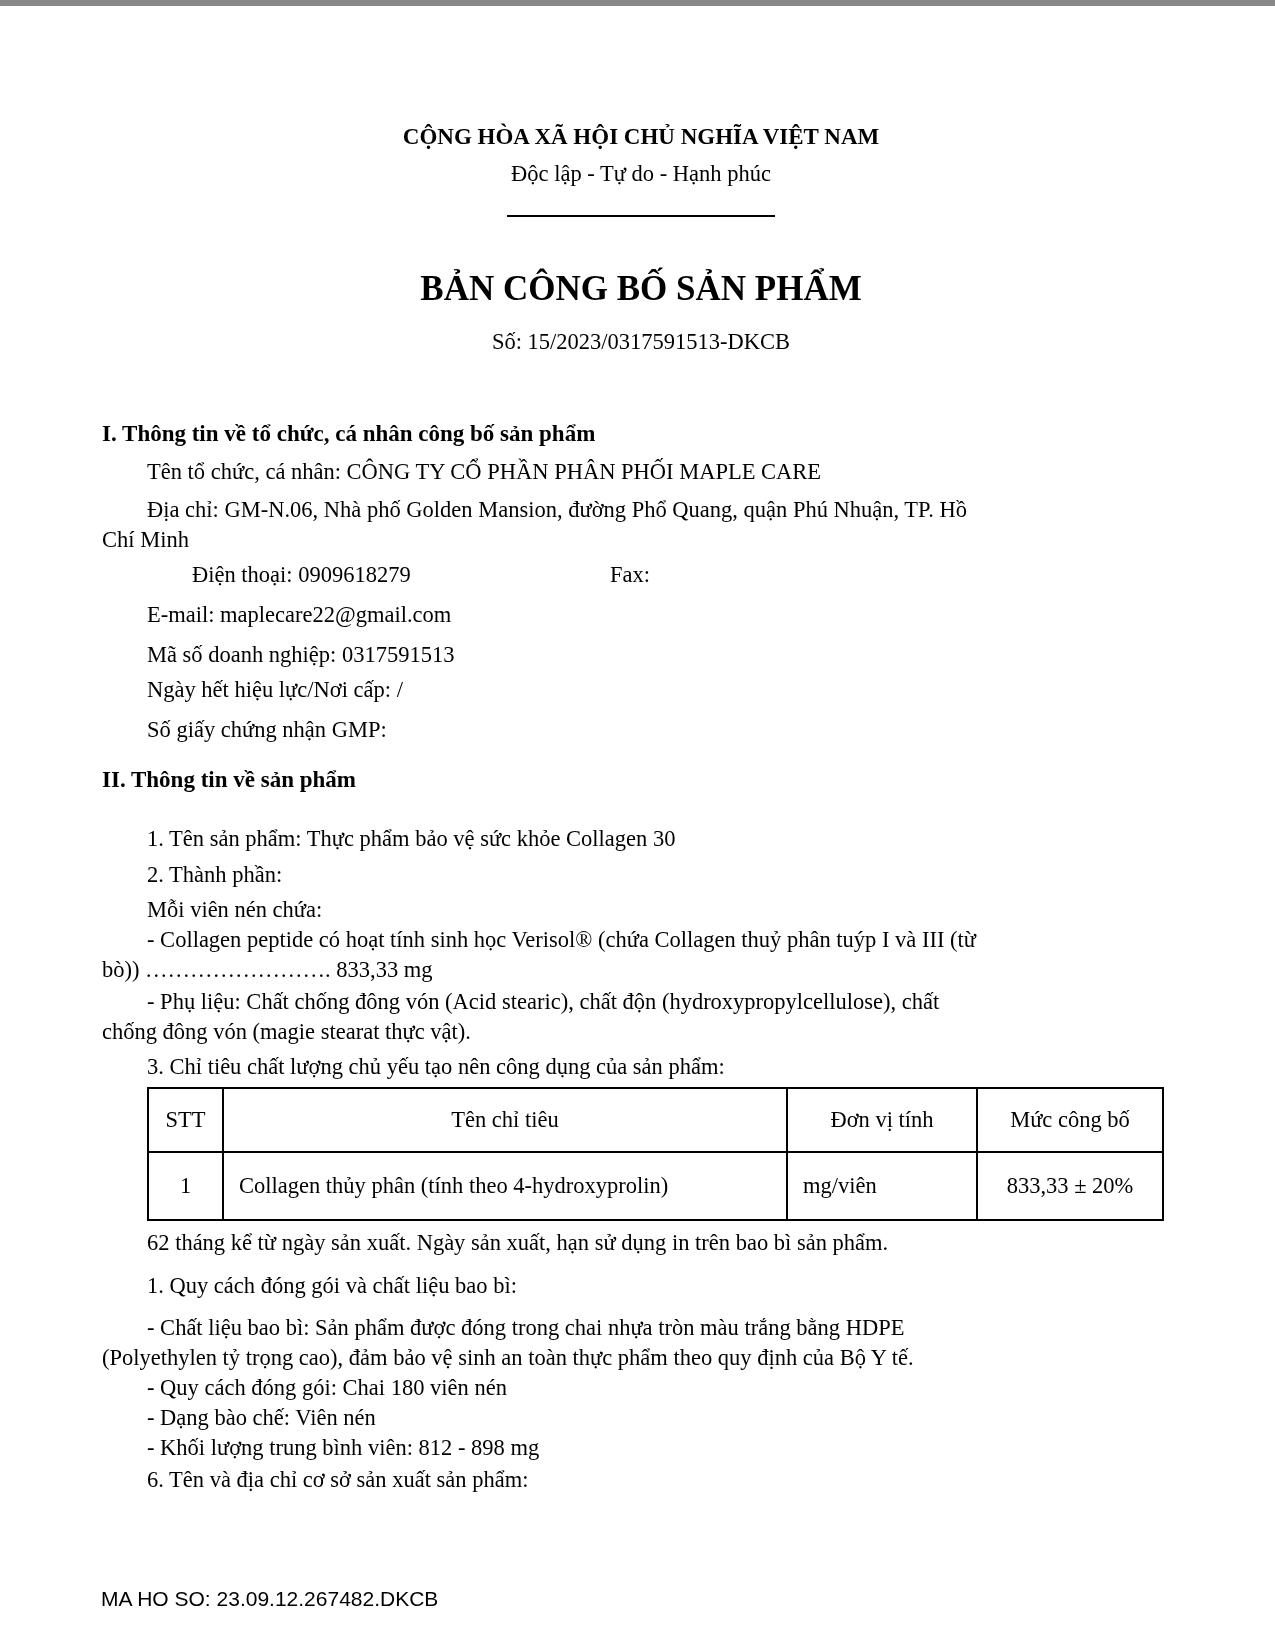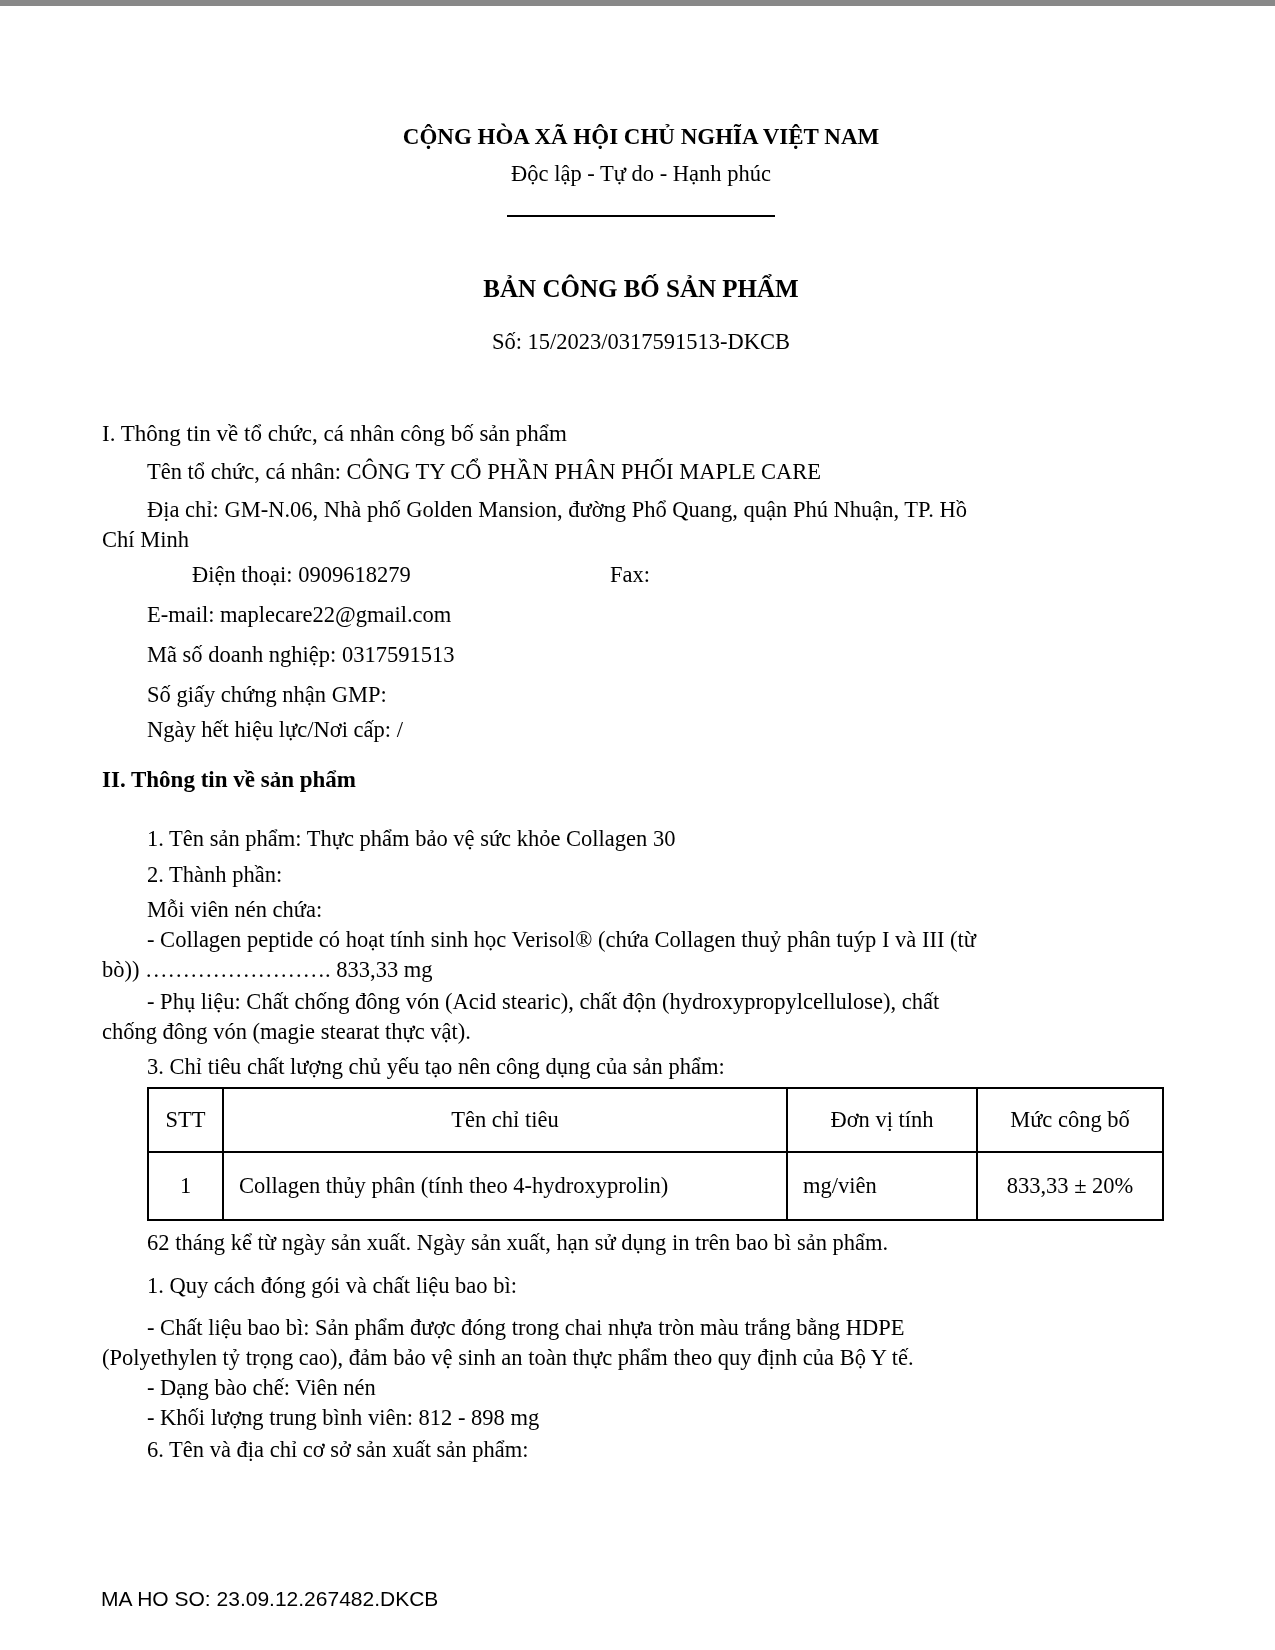--- a/index.html
+++ b/index.html
@@ -12,23 +12,23 @@
     color:#000;
     overflow:hidden;
   }
   .content { padding:116px 95px 0 102px; }
   .ln  { font-size:22.5px; line-height:30px; margin:0; }
   .c   { text-align:center; }
   .ti  { text-indent:45px; }
   .nat-country { font-size:23px; line-height:30px; font-weight:bold; margin:0; }
   .nat-motto   { margin-top:7px; }
   .divider { width:268px; height:0; border-top:2px solid #000; margin:26px auto 0 auto; }
-  .doc-title { font-size:25px; line-height:42px; font-weight:bold; margin:51px 0 0 0; }
+  .doc-title { font-size:35px; line-height:42px; font-weight:bold; margin:51px 0 0 0; }
   .doc-number { margin-top:17px; }
-  .h1 { font-size:23px; line-height:30px; font-weight:normal; margin:62px 0 0 0; }
+  .h1 { font-size:23px; line-height:30px; font-weight:bold; margin:62px 0 0 0; }
   .h2 { font-size:23px; line-height:30px; font-weight:bold; margin:20px 0 0 0; }
   .m8  { margin-top:8px; }
   .m5  { margin-top:5px; }
   .m10 { margin-top:10px; }
   .m29 { margin-top:29px; }
   .m6  { margin-top:6px; }
   .m0  { margin-top:0; }
   .m2  { margin-top:2px; }
   .m7  { margin-top:7px; }
   .m13 { margin-top:13px; }
@@ -83,22 +83,22 @@
     <p class="ln ti m8">Tên tổ chức, cá nhân: CÔNG TY CỔ PHẦN PHÂN PHỐI MAPLE CARE</p>
     <p class="ln m8">
       <span style="display:block" class="ti">Địa chỉ: GM-N.06, Nhà phố Golden Mansion, đường Phổ Quang, quận Phú Nhuận, TP. Hồ</span>
       <span style="display:block">Chí Minh</span>
     </p>
     <p class="ln ti m5">
       <span class="phone-cell">Điện thoại: 0909618279</span><span>Fax:</span>
     </p>
     <p class="ln ti m10">E-mail: maplecare22@gmail.com</p>
     <p class="ln ti m10">Mã số doanh nghiệp: 0317591513</p>
+    <p class="ln ti m5">Ngày hết hiệu lực/Nơi cấp: /</p>
     <p class="ln ti m10">Số giấy chứng nhận GMP:</p>
-    <p class="ln ti m5">Ngày hết hiệu lực/Nơi cấp: /</p>
 
     <p class="h2">II. Thông tin về sản phẩm</p>
     <p class="ln ti m29">1. Tên sản phẩm: Thực phẩm bảo vệ sức khỏe Collagen 30</p>
     <p class="ln ti m6">2. Thành phần:</p>
     <p class="ln ti m5">Mỗi viên nén chứa:</p>
     <p class="ln m0">
       <span style="display:block" class="ti">- Collagen peptide có hoạt tính sinh học Verisol® (chứa Collagen thuỷ phân tuýp I và III (từ</span>
       <span style="display:block">bò)) ……………………. 833,33 mg</span>
     </p>
     <p class="ln m2">
@@ -129,20 +129,21 @@
       </tr>
     </tbody>
       </table>
 
     <p class="ln ti m7">62 tháng kể từ ngày sản xuất. Ngày sản xuất, hạn sử dụng in trên bao bì sản phẩm.</p>
     <p class="ln ti m13">1. Quy cách đóng gói và chất liệu bao bì:</p>
     <p class="ln m12">
       <span style="display:block" class="ti">- Chất liệu bao bì: Sản phẩm được đóng trong chai nhựa tròn màu trắng bằng HDPE</span>
       <span style="display:block">(Polyethylen tỷ trọng cao), đảm bảo vệ sinh an toàn thực phẩm theo quy định của Bộ Y tế.</span>
     </p>
+    <p class="ln ti m0">- Quy cách đóng gói: Chai 180 viên nén</p>
     <p class="ln ti m0">- Dạng bào chế: Viên nén</p>
     <p class="ln ti m0">- Khối lượng trung bình viên: 812 - 898 mg</p>
     <p class="ln ti m2">6. Tên và địa chỉ cơ sở sản xuất sản phẩm:</p>
 
   </div>
 
   <div class="footer">MA HO SO: 23.09.12.267482.DKCB</div>
 </div>
 
 </body></html>

